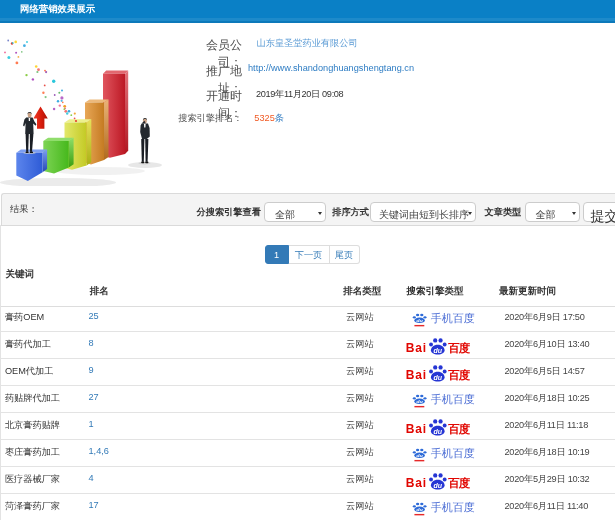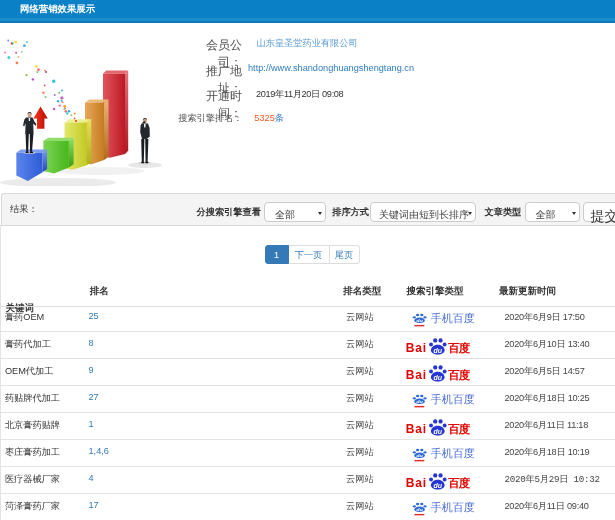--- a/index.html
+++ b/index.html
@@ -214,21 +214,21 @@
   </div>
 <div class="btn">
     <span>提交</span>
   </div>
 <div class="leftborder"></div>
 
 <div class="pg pg1">1</div>
 <div class="pg pg2">下一页</div>
 <div class="pg pg3">尾页</div>
 
-<div class="th" style="left:5.5px;top:302px;">关键词</div>
+<div class="th" style="left:5.5px;top:268px;">关键词</div>
 <div class="th" style="left:89.8px;top:284.9px;">排名</div>
 <div class="th" style="left:343.2px;top:284.9px;">排名类型</div>
 <div class="th" style="left:406.5px;top:284.9px;">搜索引擎类型</div>
 <div class="th" style="left:499px;top:284.9px;">最新更新时间</div>
 <div class="theadline" style="top:306px;"></div>
 <div class="rowline" style="top:331px;"></div>
 <div class="rowline" style="top:358px;"></div>
 <div class="rowline" style="top:385px;"></div>
 <div class="rowline" style="top:412px;"></div>
 <div class="rowline" style="top:439px;"></div>
@@ -326,37 +326,37 @@
       <circle cx="17.1" cy="7.3" r="2.0"></circle>
       <path d="M10 7.6 C5.8 7.6 3 10.2 3 12.9 C3 15.5 5.9 17 10 17 C14.1 17 17 15.5 17 12.9 C17 10.2 14.2 7.6 10 7.6 Z"></path>
     </g>
     <text x="10" y="15.2" font-size="7.2" font-style="italic" font-weight="bold" fill="#fff" text-anchor="middle" font-family="Liberation Sans,sans-serif">du</text>
     <rect x="3.2" y="20.2" width="13" height="2.4" fill="#e62929"></rect>
   </svg>
 <div class="mbtxt" style="left:430.7px;top:446.1px;">手机百度</div>
 <div class="td" style="left:4.9px;top:473.1px;">医疗器械厂家</div>
 <div class="tdb" style="left:88.5px;top:473.1px;">4</div>
 <div class="td" style="left:346px;top:473.1px;color:#444;">云网站</div>
-<div class="td" style="left:504.5px;top:473.1px;color:#444;letter-spacing:-0.25px;font-family:Liberation Mono, monospace;">2020年5月29日 10:32</div>
+<div class="td" style="left:504.5px;top:473.1px;color:#444;letter-spacing:-0.25px;">2020年5月29日 10:32</div>
 <div class="abs" style="left:405.8px;top:477.2px;font-size:12px;font-weight:bold;color:#e10601;letter-spacing:0.8px;line-height:1;">Bai</div>
 <svg class="abs" style="left:428px;top:472px;" width="19.5" height="17.5" viewBox="0 0 20 17" preserveAspectRatio="none">
     <g fill="#2636d4">
       <circle cx="3.1" cy="7.3" r="2.0"></circle>
       <circle cx="7.4" cy="3.3" r="2.15"></circle>
       <circle cx="12.9" cy="3.3" r="2.15"></circle>
       <circle cx="17.1" cy="7.3" r="2.0"></circle>
       <path d="M10 7.6 C5.8 7.6 3 10.2 3 12.9 C3 15.5 5.9 17 10 17 C14.1 17 17 15.5 17 12.9 C17 10.2 14.2 7.6 10 7.6 Z"></path>
     </g>
     <text x="10" y="15.2" font-size="7.2" font-style="italic" font-weight="bold" fill="#fff" text-anchor="middle" font-family="Liberation Sans,sans-serif">du</text>
   </svg>
 <div class="abs" style="left:448.2px;top:477.8px;font-size:11.5px;font-weight:bold;color:#e10601;letter-spacing:-1px;line-height:1;">百度</div>
 <div class="td" style="left:4.9px;top:500.1px;">菏泽膏药厂家</div>
 <div class="tdb" style="left:88.5px;top:500.1px;">17</div>
 <div class="td" style="left:346px;top:500.1px;color:#444;">云网站</div>
-<div class="td" style="left:504.5px;top:500.1px;color:#444;letter-spacing:-0.25px;">2020年6月11日 09:40</div>
+<div class="td" style="left:504.5px;top:500.1px;color:#444;letter-spacing:-0.25px;">2020年6月11日 11:40</div>
 <svg class="abs" style="left:412.2px;top:502px;" width="15.2" height="13.6" viewBox="0 0 20 23" preserveAspectRatio="none">
     <g fill="#2e6bd8">
       <circle cx="3.1" cy="7.3" r="2.0"></circle>
       <circle cx="7.4" cy="3.3" r="2.15"></circle>
       <circle cx="12.9" cy="3.3" r="2.15"></circle>
       <circle cx="17.1" cy="7.3" r="2.0"></circle>
       <path d="M10 7.6 C5.8 7.6 3 10.2 3 12.9 C3 15.5 5.9 17 10 17 C14.1 17 17 15.5 17 12.9 C17 10.2 14.2 7.6 10 7.6 Z"></path>
     </g>
     <text x="10" y="15.2" font-size="7.2" font-style="italic" font-weight="bold" fill="#fff" text-anchor="middle" font-family="Liberation Sans,sans-serif">du</text>
     <rect x="3.2" y="20.2" width="13" height="2.4" fill="#e62929"></rect>

